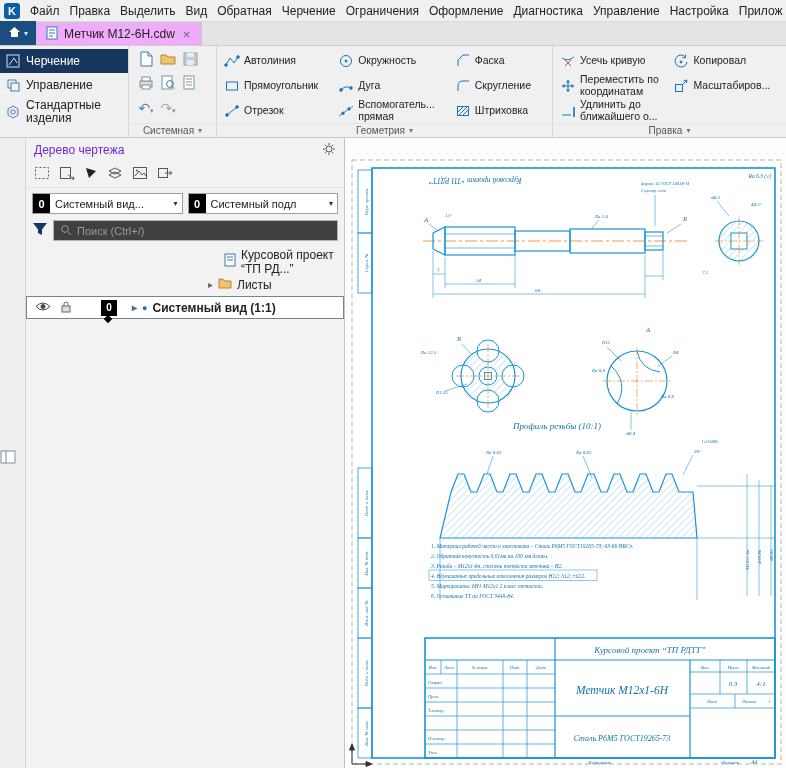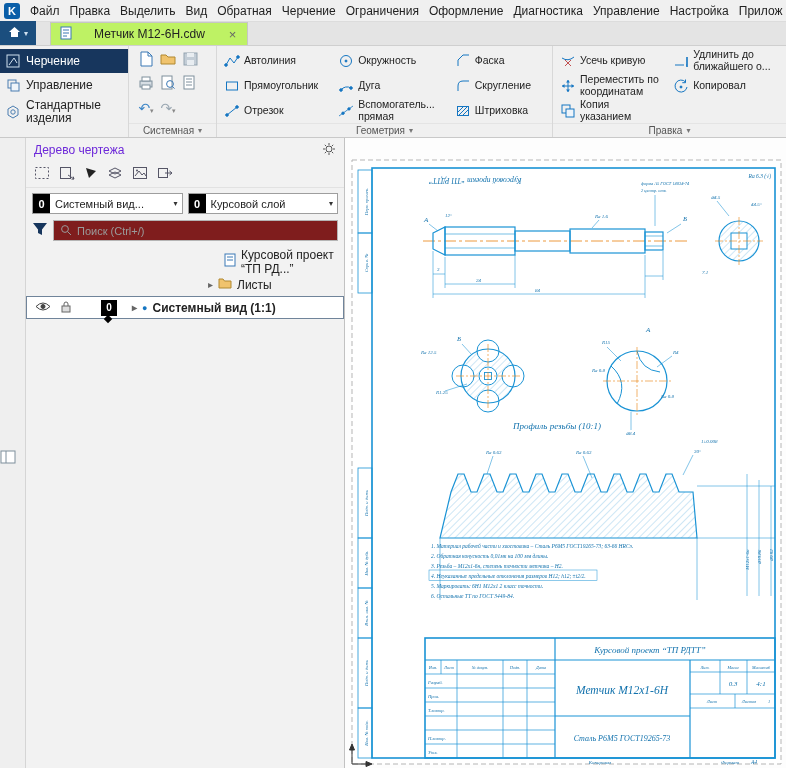--- a/index.html
+++ b/index.html
@@ -5,21 +5,21 @@
   *{margin:0;padding:0;box-sizing:border-box;font-family:"Liberation Sans",sans-serif;}
   html,body{width:786px;height:768px;overflow:hidden;background:#f0f0f0;font-size:12px;color:#222;}
   
   .menubar{height:22px;display:flex;align-items:center;background:#f0f0f0;border-bottom:1px solid #dcdcdc;padding-left:4px;}
   .logo{width:16px;height:16px;background:#0a5ea8;color:#fff;font-weight:bold;font-size:11px;display:flex;align-items:center;justify-content:center;border-radius:3px;margin-right:5px;flex:none;}
   .mitem{padding:3px 5px;white-space:nowrap;cursor:default;}
   
   .tabbar{height:24px;background:#e4e4e4;display:flex;align-items:flex-end;border-bottom:1px solid #cfcfcf;}
   .home-btn{width:36px;height:24px;background:#1b4e7e;display:flex;align-items:center;justify-content:center;gap:3px;color:#fff;flex:none;}
   .home-btn .caret{font-size:8px;color:#cfe0ef;}
-  .doc-tab{height:23px;background:#bef264;border:1px solid #c6c6c6;border-bottom:none;display:flex;align-items:center;gap:22px;padding:0 9px;margin-left:14px;}
+  .doc-tab{height:23px;background:#f0abfc;border:1px solid #c6c6c6;border-bottom:none;display:flex;align-items:center;gap:6px;padding:0 9px;}
   .doc-tab .close{color:#666;font-size:13px;line-height:1;padding:0 2px;}
   
   .ribbon{height:92px;background:#f0f0f0;display:flex;border-bottom:1px solid #c9c9c9;}
   .cats{width:128px;display:flex;flex-direction:column;padding-top:3px;flex:none;}
   .cat{min-height:24px;display:flex;align-items:center;gap:6px;padding:2px 6px;font-size:12px;line-height:1.05;}
   .cat.active{background:#17365d;color:#fff;}
   .cat .cicon{flex:none;display:flex;}
   .group{position:relative;border-left:1px solid #d8d8d8;padding-bottom:14px;flex:none;}
   .group-label{position:absolute;bottom:0;left:0;right:0;height:14px;font-size:10px;color:#555;display:flex;align-items:center;justify-content:center;gap:4px;border-top:1px solid #e4e4e4;}
   .group-label .caret{font-size:8px;color:#777;}
@@ -36,21 +36,21 @@
   .leftstrip .ham{font-size:14px;color:#444;line-height:.8;}
   
   .treepanel{width:319px;background:#f2f2f2;border-right:1px solid #c2c2c2;display:flex;flex-direction:column;flex:none;}
   .tp-header{height:24px;display:flex;align-items:center;justify-content:space-between;padding:0 8px;color:#6d28d9;}
   .tp-icons{height:26px;display:flex;align-items:center;gap:9px;padding:0 8px;border-bottom:1px solid #e2e2e2;}
   .tp-combos{display:flex;gap:5px;padding:5px 6px 2px;}
   .combo{flex:1;height:21px;background:#fff;border:1px solid #9e9e9e;display:flex;align-items:center;gap:5px;font-size:11px;padding-right:4px;overflow:hidden;}
   .badge{width:17px;height:100%;background:#000;color:#fff;font-size:11px;font-weight:bold;display:flex;align-items:center;justify-content:center;flex:none;}
   .combo .caret{margin-left:auto;font-size:8px;color:#333;}
   .tp-search{display:flex;align-items:center;gap:5px;padding:4px 6px 7px;}
-  .searchbox{flex:1;height:21px;background:#7f1d1d;border:1px solid #b5b5b5;display:flex;align-items:center;gap:5px;padding:0 6px;color:#9a9a9a;font-size:11px;}
+  .searchbox{flex:1;height:21px;background:#404040;border:1px solid #b5b5b5;display:flex;align-items:center;gap:5px;padding:0 6px;color:#9a9a9a;font-size:11px;}
   .tree{flex:1;position:relative;padding-top:2px;}
   .trow{height:23px;display:flex;align-items:center;gap:5px;font-size:12px;}
   .trow .exp{color:#666;font-size:10px;}
   .trow.selected{background:#fff;border:1px solid #70849a;font-weight:bold;position:relative;}
   .trow.selected .dot{color:#1576c2;font-size:9px;}
   .badge-sq{width:16px;height:16px;background:#000;color:#fff;font-size:10px;font-weight:bold;display:flex;align-items:center;justify-content:center;flex:none;}
   .diamond{position:absolute;left:78px;top:19px;width:6px;height:6px;background:#000;transform:rotate(45deg);}
   
   .canvas{flex:1;position:relative;background:#fdfdfd;}
   .canvas svg{position:absolute;inset:0;}
@@ -259,42 +259,42 @@
       <div class="tool">
         <svg width="16" height="16" viewBox="0 0 16 16" stroke="#1576c2" fill="none">
             <path d="M8,2 V14 M2,8 H14"></path>
             <path d="M8,2 l-2,2.5 h4 z M8,14 l-2,-2.5 h4 z M2,8 l2.5,-2 v4 z M14,8 l-2.5,-2 v4 z" fill="#1576c2" stroke="none"></path>
           </svg>
         <span>Переместить по
 координатам</span>
       </div>
       <div class="tool">
         <svg width="16" height="16" viewBox="0 0 16 16" stroke="#1576c2" fill="none">
-            <rect x="2" y="2" width="8" height="8"></rect>
-            <rect x="6" y="6" width="8" height="8" fill="#eef4fa"></rect>
-          </svg>
-        <span>Копия
-указанием</span>
-      </div>
-      <div class="tool">
-        <svg width="16" height="16" viewBox="0 0 16 16" stroke="#1576c2" fill="none">
             <line x1="2" y1="12" x2="9" y2="12"></line>
             <line x1="9" y1="12" x2="14" y2="12" stroke-dasharray="2 2"></line>
             <line x1="14" y1="4" x2="14" y2="14" stroke-width="1.6"></line>
           </svg>
         <span>Удлинить до
 ближайшего о...</span>
       </div>
       <div class="tool">
         <svg width="16" height="16" viewBox="0 0 16 16" stroke="#1576c2" fill="none">
             <path d="M12.5,4 A6,6 0 1 0 14,9"></path>
             <path d="M12.5,1.5 v3.2 h-3.2" fill="none"></path>
             <circle cx="8" cy="9" r="1" fill="#1576c2"></circle>
           </svg>
         <span>Копировал</span>
+      </div>
+      <div class="tool">
+        <svg width="16" height="16" viewBox="0 0 16 16" stroke="#1576c2" fill="none">
+            <rect x="2.5" y="6.5" width="7" height="7"></rect>
+            <line x1="9" y1="7" x2="14" y2="2"></line>
+            <path d="M14,2 l-3.2,0.6 M14,2 l-0.6,3.2"></path>
+          </svg>
+        <span>Масштабиров...</span>
       </div>
     </div>
     <div class="group-label">
       <span>Правка</span>
         <span class="caret">▾</span>
     </div>
   </div>
 </div>
 
 <div class="main">
@@ -354,21 +354,21 @@
           </svg></span>
     </div>
     <div class="tp-combos">
       <div class="combo">
         <span class="badge">0</span>
         <span>Системный вид...</span>
         <span class="caret">▾</span>
       </div>
       <div class="combo">
         <span class="badge">0</span>
-        <span>Курсовой слой</span>
+        <span>Системный подл</span>
         <span class="caret">▾</span>
       </div>
     </div>
     <div class="tp-search">
       <span><svg width="16" height="15" viewBox="0 0 16 15">
             <path d="M1,1 H15 L10,7.5 V13 L6,11 V7.5 Z" fill="#17365d"></path>
           </svg></span>
       <div class="searchbox">
         <span><svg width="12" height="12" viewBox="0 0 12 12" stroke="#9a9a9a" fill="none">
               <circle cx="5" cy="5" r="3.4"></circle>

